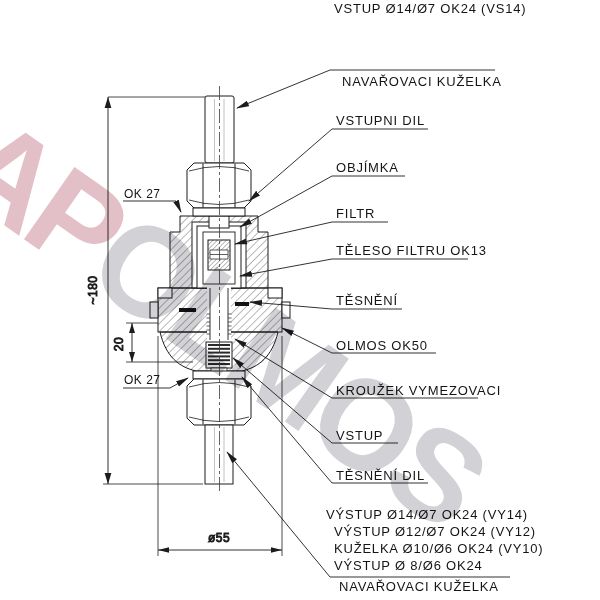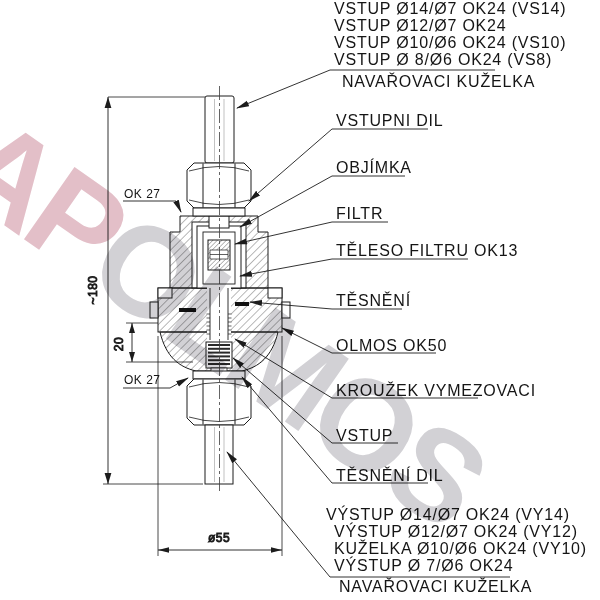--- a/index.html
+++ b/index.html
@@ -1,19 +1,19 @@
 <!DOCTYPE html>
 <html><head>
 <meta charset="utf-8">
 <style>
   html,body{margin:0;padding:0;background:#fff;}
   .stage{position:relative;width:600px;height:600px;background:#ffffff;overflow:hidden;
          font-family:"Liberation Sans",sans-serif;}
   .drawing-svg{position:absolute;left:0;top:0;}
-  .lbl{position:absolute;font-size:16px;letter-spacing:.8px;color:#151515;white-space:nowrap;line-height:13px;}
+  .lbl{position:absolute;font-size:13px;letter-spacing:.8px;color:#151515;white-space:nowrap;line-height:13px;}
   .dimtxt{font-size:12px;letter-spacing:.5px;fill:#151515;}
   .watermark{position:absolute;left:14px;top:88px;font-weight:700;font-size:128px;
              letter-spacing:-6px;transform:rotate(35deg);transform-origin:0 0;
              mix-blend-mode:multiply;pointer-events:none;white-space:nowrap;}
 </style>
 </head>
 <body>
 
 <div class="stage">
 
@@ -171,34 +171,31 @@
     <path d="M402,309 H332 L250,302" marker-end="url(#arr)"></path>
     <path d="M436,353 H332 L282,328" marker-end="url(#arr)"></path>
     <path d="M478,398 H332 L235,339" marker-end="url(#arr)"></path>
     <path d="M398,443 H332 L233,358" marker-end="url(#arr)"></path>
     <path d="M428,483 H332 L242,377" marker-end="url(#arr)"></path>
     <path d="M510,577 H330 L227,452" marker-end="url(#arr)"></path>
   </g>
 </svg>
 
 <div class="lbl" style="left:334px;top:2px">VSTUP Ø14/Ø7 OK24 (VS14)</div>
-<div class="lbl" style="left:334px;top:19px">VSTUP Ø12/Ø7 OK24</div>
-<div class="lbl" style="left:334px;top:36px">VSTUP Ø10/Ø6 OK24 (VS10)</div>
-<div class="lbl" style="left:334px;top:53px">VSTUP Ø 8/Ø6 OK24 (VS8)</div>
 <div class="lbl" style="left:342px;top:75px">NAVAŘOVACI KUŽELKA</div>
 <div class="lbl" style="left:336px;top:114px">VSTUPNI DIL</div>
 <div class="lbl" style="left:336px;top:161px">OBJÍMKA</div>
 <div class="lbl" style="left:336px;top:207px">FILTR</div>
 <div class="lbl" style="left:336px;top:244px">TĚLESO FILTRU OK13</div>
 <div class="lbl" style="left:336px;top:294px">TĚSNĚNÍ</div>
 <div class="lbl" style="left:336px;top:339px">OLMOS OK50</div>
 <div class="lbl" style="left:336px;top:384px">KROUŽEK VYMEZOVACI</div>
 <div class="lbl" style="left:336px;top:429px">VSTUP</div>
 <div class="lbl" style="left:336px;top:469px">TĚSNĚNÍ DIL</div>
 <div class="lbl" style="left:326px;top:508px">VÝSTUP Ø14/Ø7 OK24 (VY14)</div>
 <div class="lbl" style="left:334px;top:525px">VÝSTUP Ø12/Ø7 OK24 (VY12)</div>
 <div class="lbl" style="left:334px;top:542px">KUŽELKA Ø10/Ø6 OK24 (VY10)</div>
-<div class="lbl" style="left:334px;top:559px">VÝSTUP Ø 7/Ø6 OK24</div>
+<div class="lbl" style="left:334px;top:559px">VÝSTUP Ø 8/Ø6 OK24</div>
 <div class="lbl" style="left:339px;top:580px">NAVAŘOVACI KUŽELKA</div>
 
 <div class="watermark"><span style="color:#e3bfc8">AP</span><span style="color:#d2d1d5">OLMOS</span></div>
 
 </div>
 
 </body></html>

